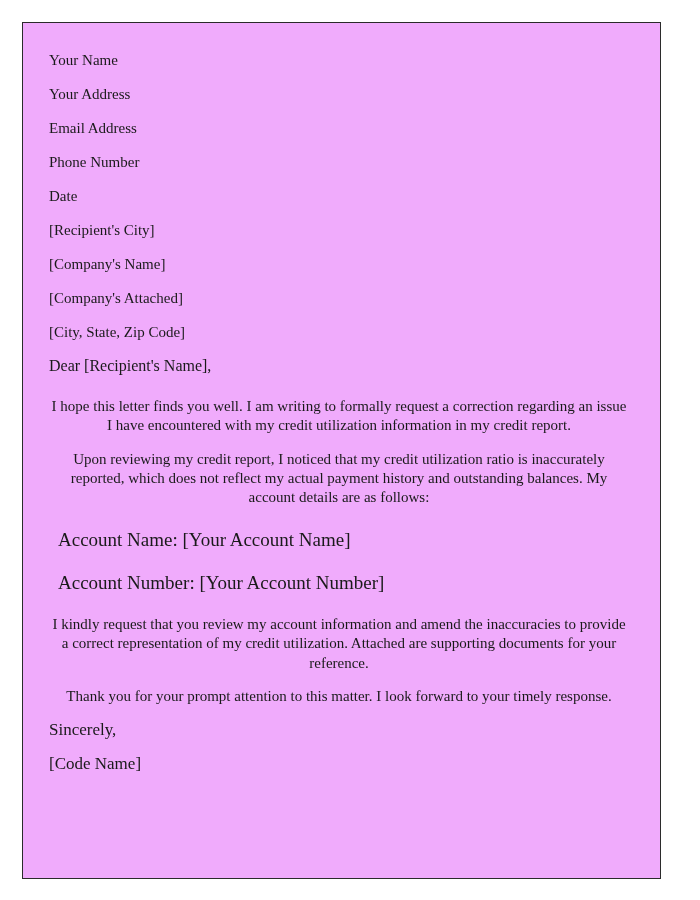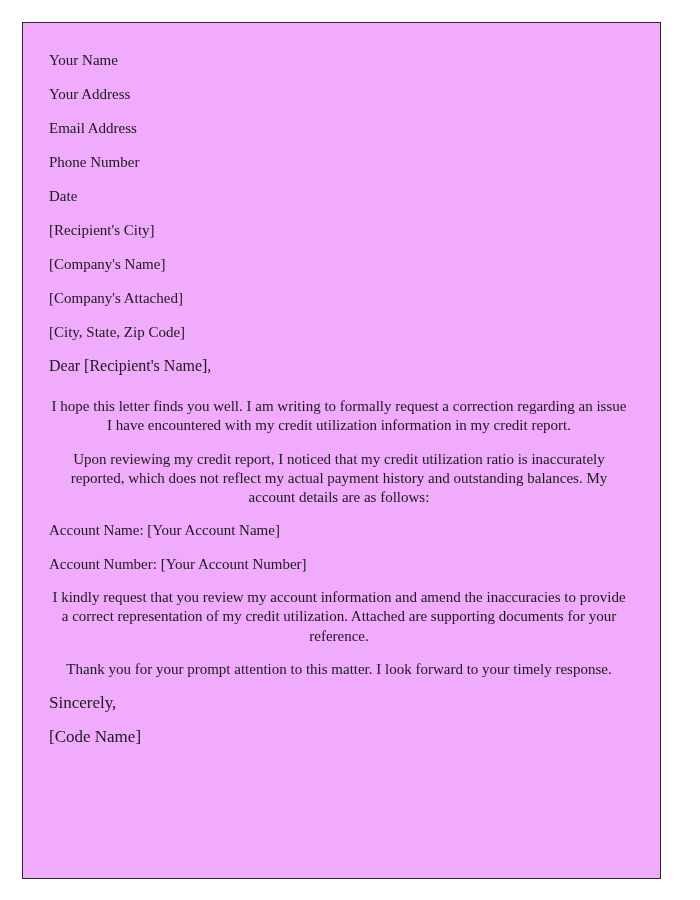--- a/index.html
+++ b/index.html
@@ -54,23 +54,23 @@
     font-size: 15px;
     line-height: 19.3px;
     margin: 0;
     padding-top: 14px;
     text-align: center;
     width: 580px;
   }
 
   
   .detail-line {
-    font-size: 15px;
+    font-size: 19px;
     line-height: 19.3px;
-    margin: 0;
+    margin: 9px;
     padding-top: 14px;
     white-space: nowrap;
   }
 
   .closing-line {
     font-size: 17px;
     line-height: 19.3px;
     margin: 0;
     padding-top: 14px;
     white-space: nowrap;

